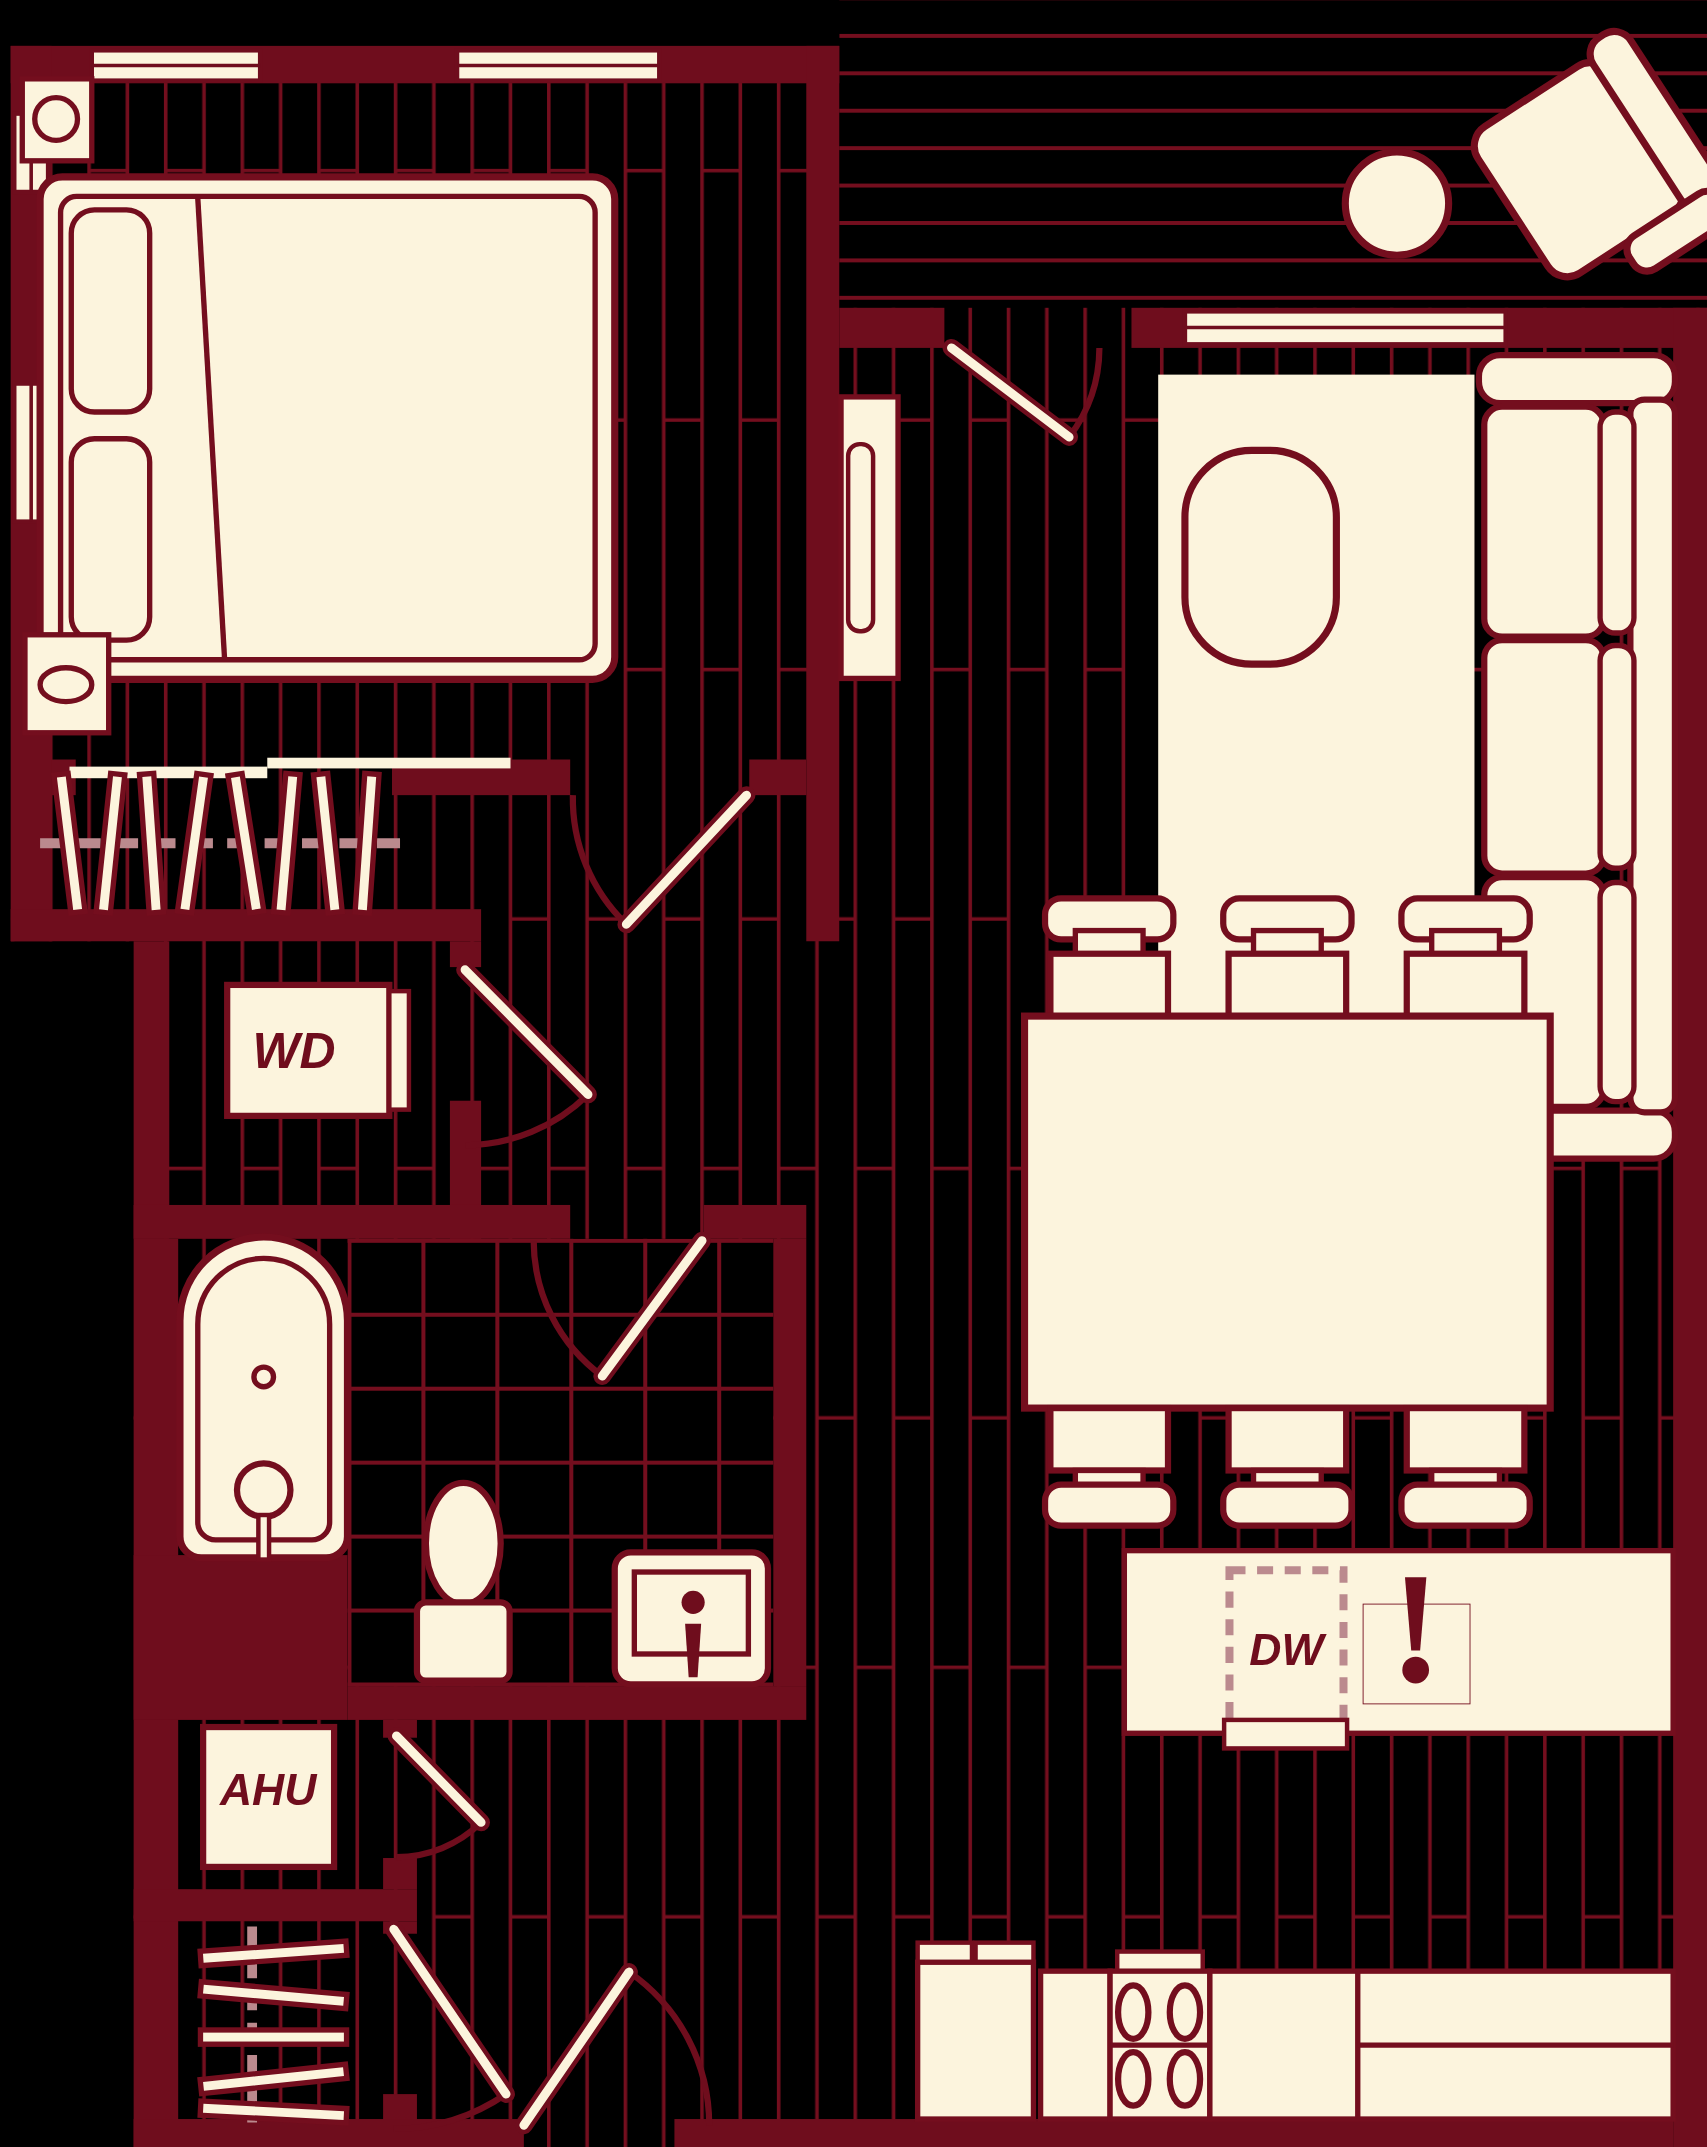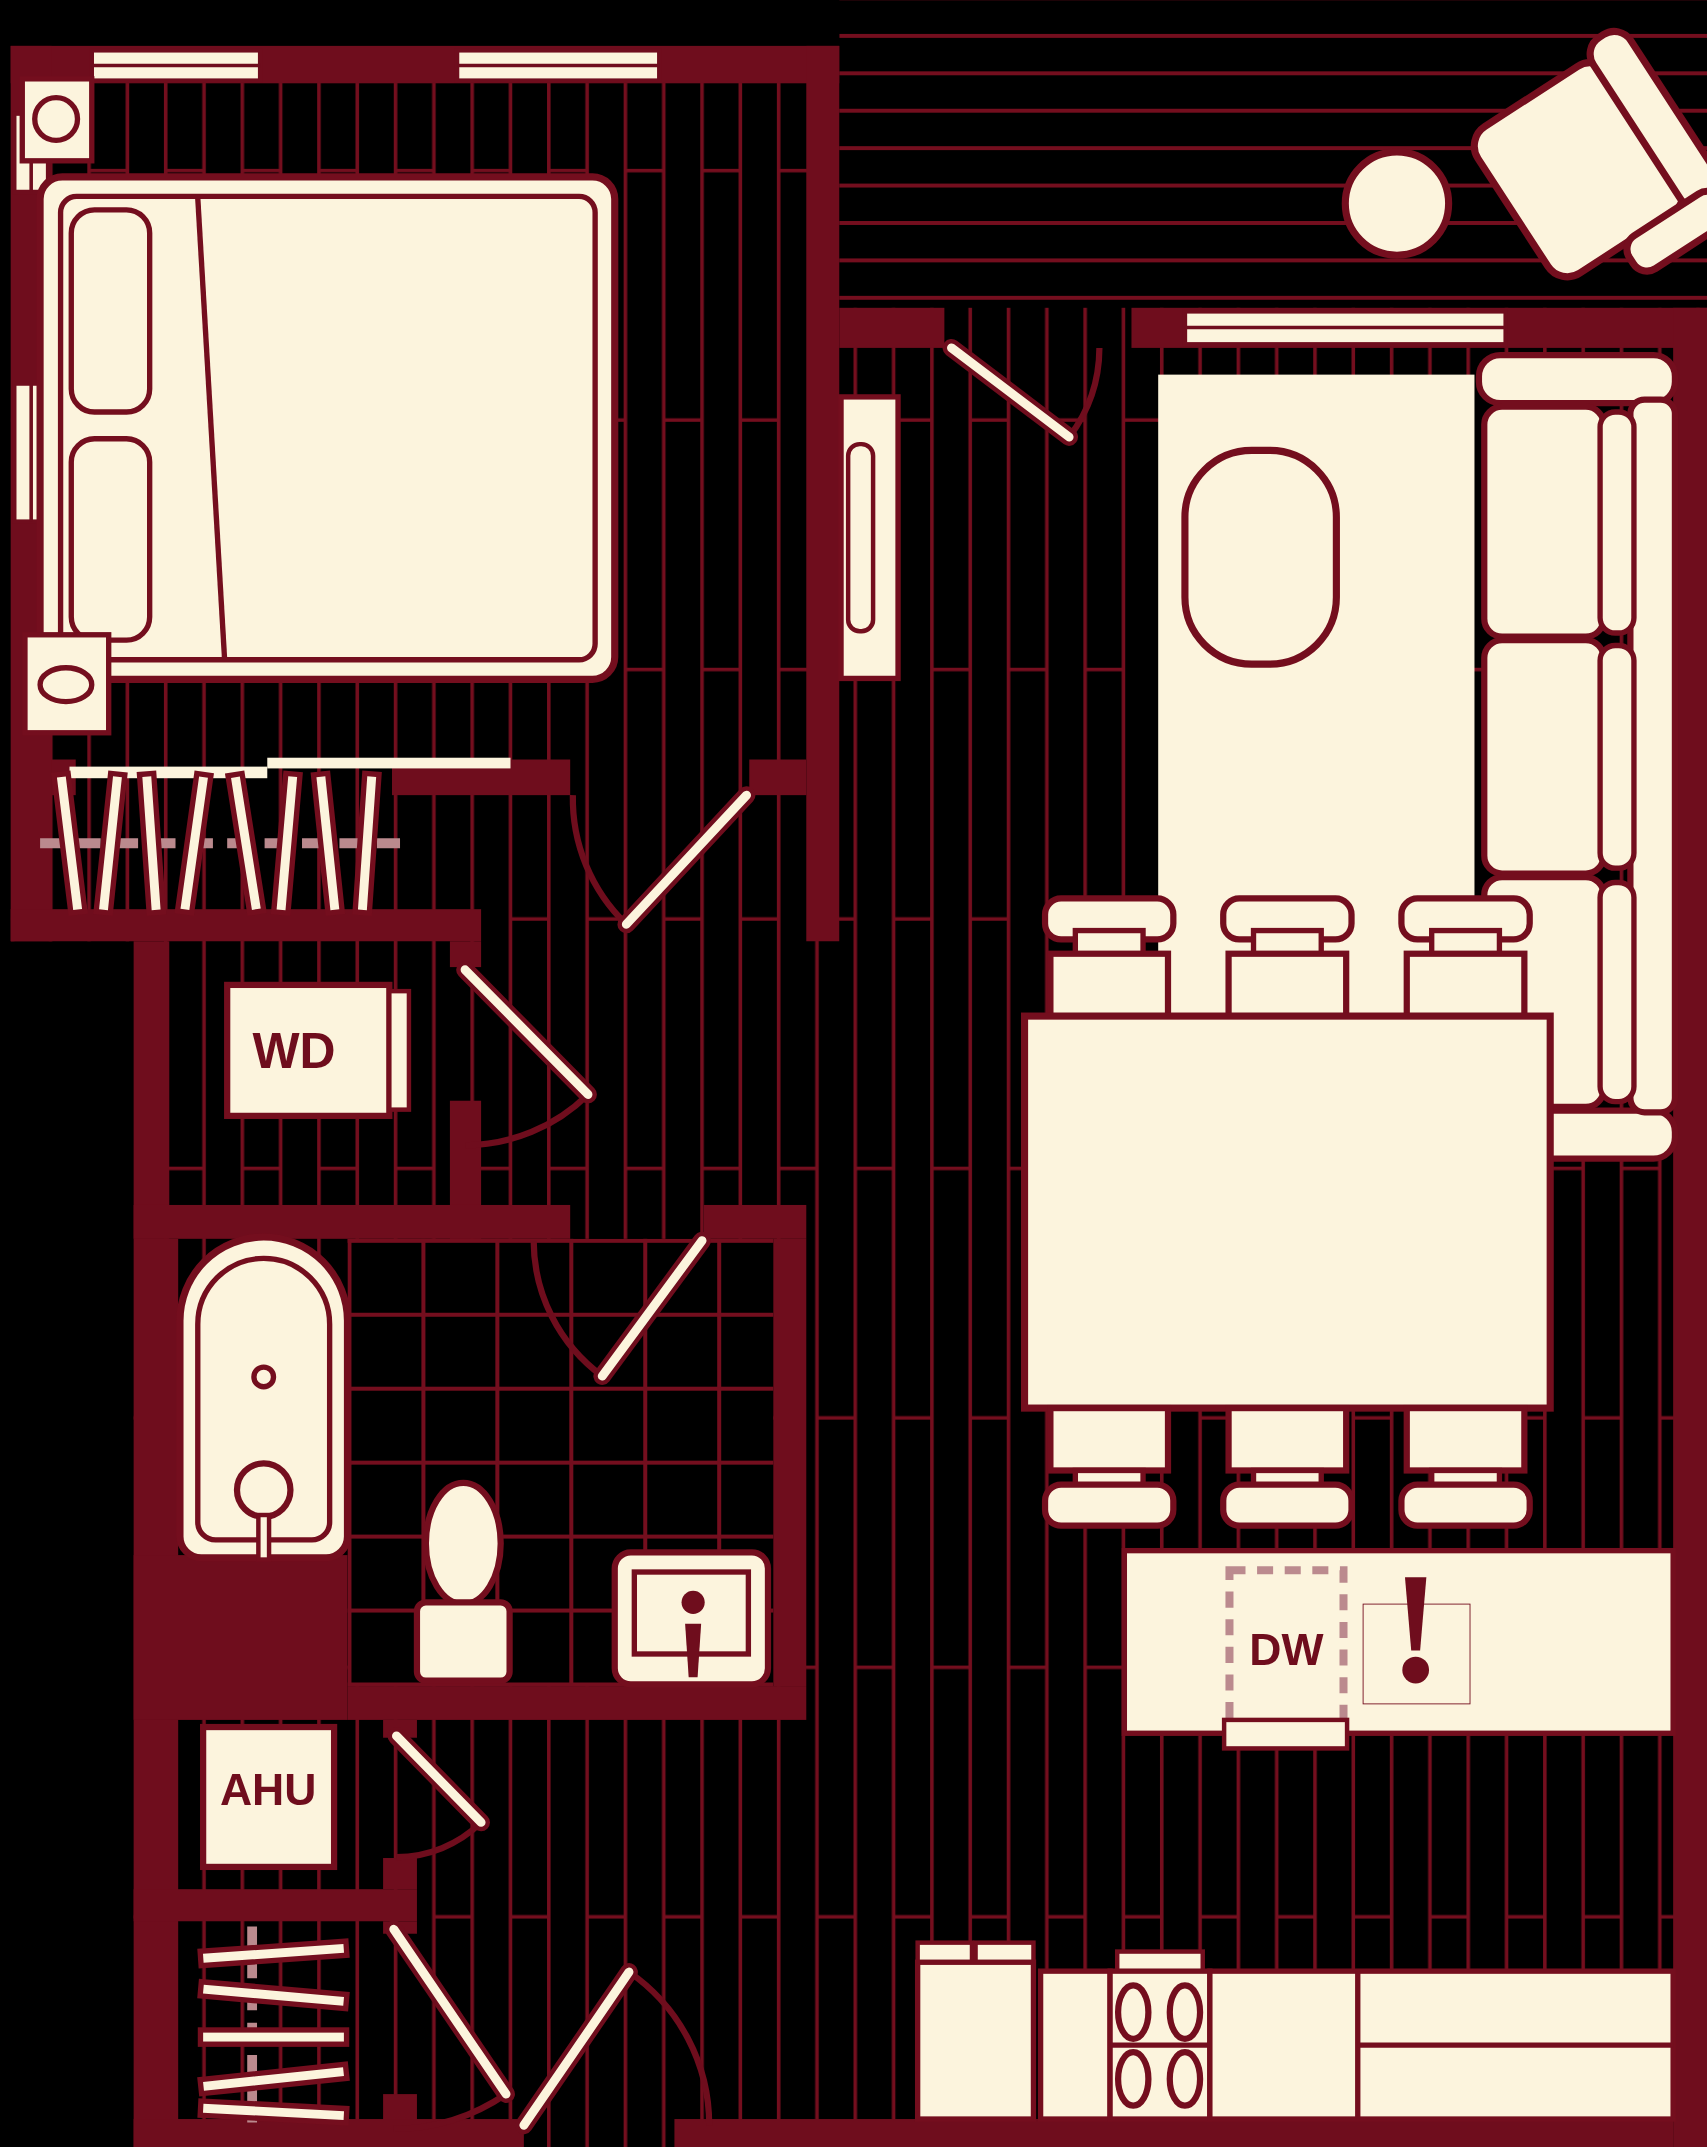--- a/index.html
+++ b/index.html
@@ -3,21 +3,21 @@
 <meta charset="utf-8">
 <style>
   :root{
     --background:#000000;
     --wall:#6f0d1d;
     --floor-line:#740e1e;
     --fixture-fill:#fcf4dd;
     --rod-accent:#bb8a8e;
   }
   html,body{margin:0;padding:0;background:var(--background,#000);}
-  .stage{width:1707px;height:2148px;}
+  .stage{width:1707px;height:2148px;font-style:italic;}
   svg{display:block;}
   .wall{fill:var(--wall,#6f0d1d);}
   .blk{fill:var(--background,#000);}
   .cream{fill:var(--fixture-fill,#fcf4dd);}
   .piece{fill:var(--fixture-fill,#fcf4dd);stroke:var(--floor-line,#740e1e);stroke-width:7;}
   .p6{stroke-width:6;} .p5{stroke-width:5;} .p8{stroke-width:8;}
   .ln{stroke:var(--floor-line,#740e1e);fill:none;}
   .arc{stroke:var(--wall,#6f0d1d);stroke-width:7;fill:none;}
   .leafU{stroke:var(--wall,#6f0d1d);stroke-width:20;stroke-linecap:round;}
   .leafO{stroke:var(--fixture-fill,#fcf4dd);stroke-width:10;stroke-linecap:round;}

